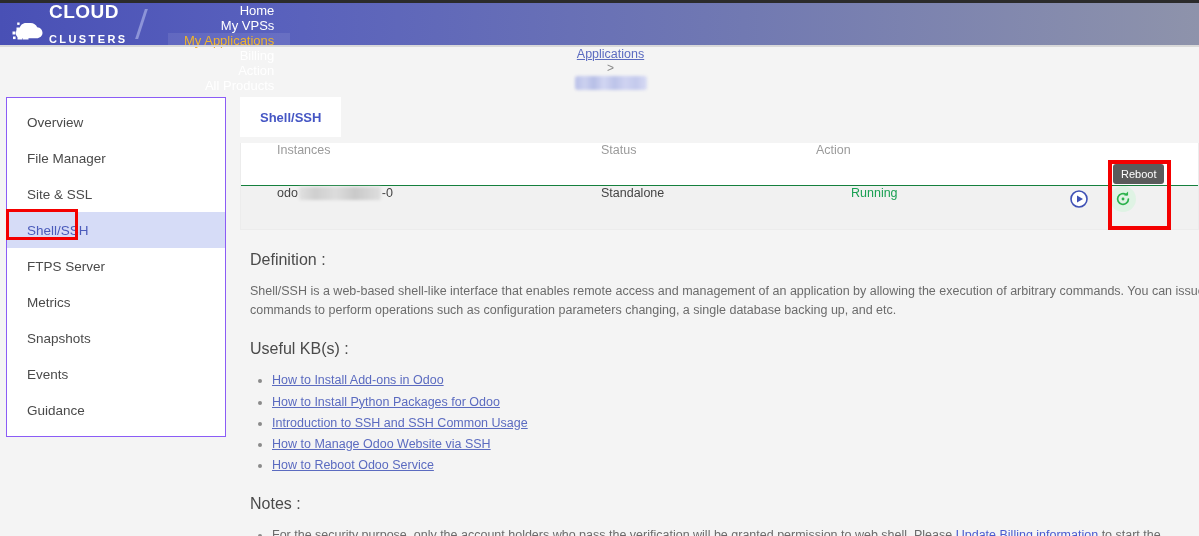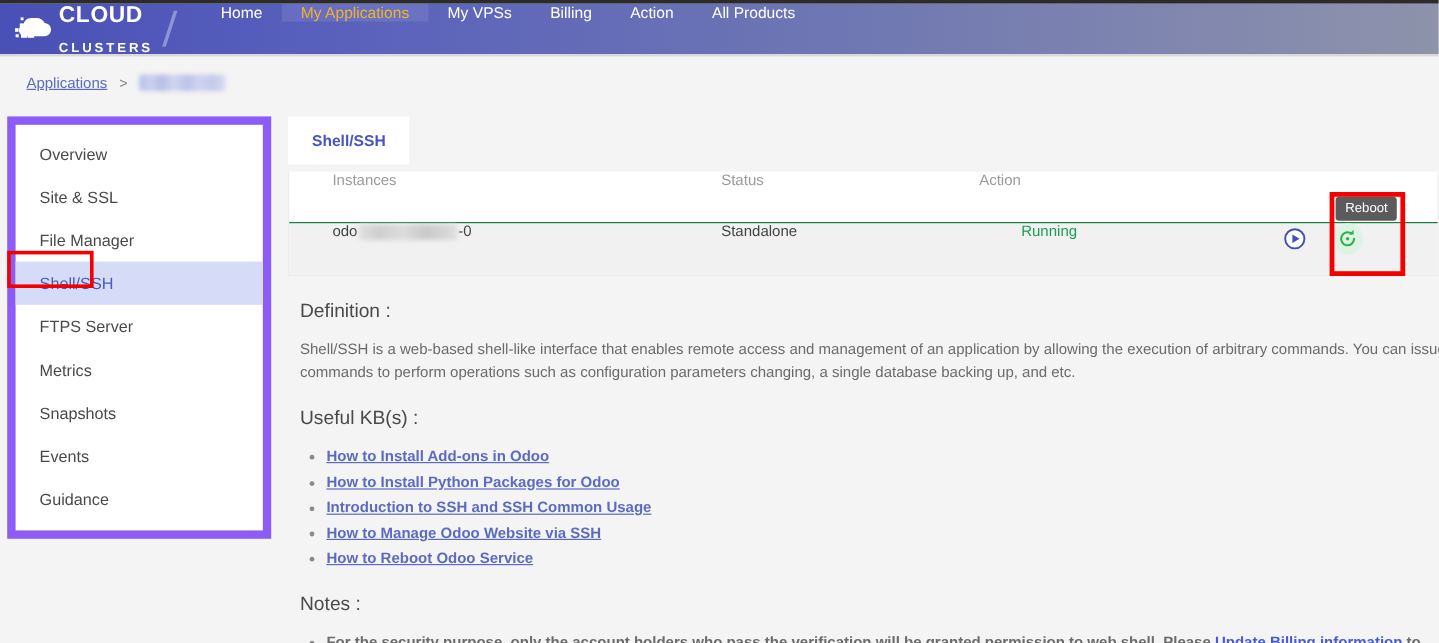--- a/index.html
+++ b/index.html
@@ -31,21 +31,21 @@
   .nav-bottom-line {
     position: absolute;
     left: 0; top: 45px;
     width: 1199px;
     height: 2px;
     background: #d9d9d9;
   }
   .logo-wrap {
     width: 128px;
     display: flex;
-    align-items: center;
+    align-items: flex-end;
     padding-left: 12px;
     box-sizing: border-box;
   }
   .logo-mark {
     position: relative;
     width: 34px;
     height: 26px;
     margin-right: 3px;
     flex: none;
   }
@@ -77,22 +77,23 @@
   }
   .nav-slash span {
     display: block;
     width: 3px;
     height: 30px;
     background: #8d94d8;
     transform: skewX(-18deg);
   }
   .nav-links {
     display: flex;
-    align-items: flex-start;
+    align-items: flex-end;
     margin-left: 14px;
+    flex-direction: column;
   }
   .nav-link {
     display: flex;
     align-items: center;
     padding: 0 16px;
     font-size: 13px;
     color: #ffffff;
     white-space: nowrap;
     cursor: pointer;
   }
@@ -105,20 +106,21 @@
   .breadcrumb {
     position: absolute;
     left: 0; top: 47px;
     width: 1199px;
     height: 44px;
     display: flex;
     align-items: center;
     padding-left: 22px;
     box-sizing: border-box;
     font-size: 12.5px;
+    flex-direction: column;
   }
   .crumb-link {
     color: #5b6bc0;
     text-decoration: underline;
     cursor: pointer;
   }
   .crumb-sep {
     color: #8a8a8a;
     margin: 0 10px;
     font-size: 12px;
@@ -139,21 +141,21 @@
     color: #5b6bc0;
     text-decoration: underline;
   }
 
   
   .sidebar {
     position: absolute;
     left: 6px; top: 97px;
     width: 220px;
     background: #ffffff;
-    border: 7px solid #8b5cf6;
+    border: 1px solid #8b5cf6;
     padding: 6px 0 8px 0;
     box-sizing: border-box;
   }
   .side-item {
     height: 36px;
     display: flex;
     align-items: center;
     padding-left: 20px;
     font-size: 13.5px;
     color: #4a4a4a;
@@ -294,21 +296,20 @@
     font-size: 16px;
     margin-bottom: 9px;
   }
   .definition-body {
     width: 975px;
     margin-bottom: 16px;
   }
   .article ul {
     margin: 0 4px 16px 0;
     padding-left: 22px;
-    font-weight: bold;
   }
   .article li {
     margin-bottom: 1px;
     line-height: 1.62;
   }
   .article li::marker { color: #8a8a8a; }
   .kb-link {
     color: #5b6bc0;
     text-decoration: underline;
     cursor: pointer;
@@ -341,39 +342,39 @@
       <span class="logo-clusters-word">CLUSTERS</span>
     </div>
   </div>
 
   <div class="nav-slash">
       <span></span>
     </div>
 
   <div class="nav-links">
     <div class="nav-link">Home</div>
+    <div class="nav-link">My VPSs</div>
     <div class="nav-link active">My Applications</div>
-    <div class="nav-link">My VPSs</div>
     <div class="nav-link">Billing</div>
     <div class="nav-link">Action</div>
     <div class="nav-link">All Products</div>
   </div>
 </div>
 <div class="nav-bottom-line"></div>
 
 <div class="breadcrumb">
   <span class="crumb-link">Applications</span>
   <span class="crumb-sep">&gt;</span>
   <span class="crumb-redacted-lead"><span class="crumb-redacted"></span></span>
 </div>
 
 <div class="sidebar">
   <div class="side-item">Overview</div>
+  <div class="side-item">File Manager</div>
   <div class="side-item">Site &amp; SSL</div>
-  <div class="side-item">File Manager</div>
   <div class="side-item selected">Shell/SSH</div>
   <div class="side-item">FTPS Server</div>
   <div class="side-item">Metrics</div>
   <div class="side-item">Snapshots</div>
   <div class="side-item">Events</div>
   <div class="side-item">Guidance</div>
 </div>
 <div class="side-highlight-box"></div>
 
 <div class="main">

